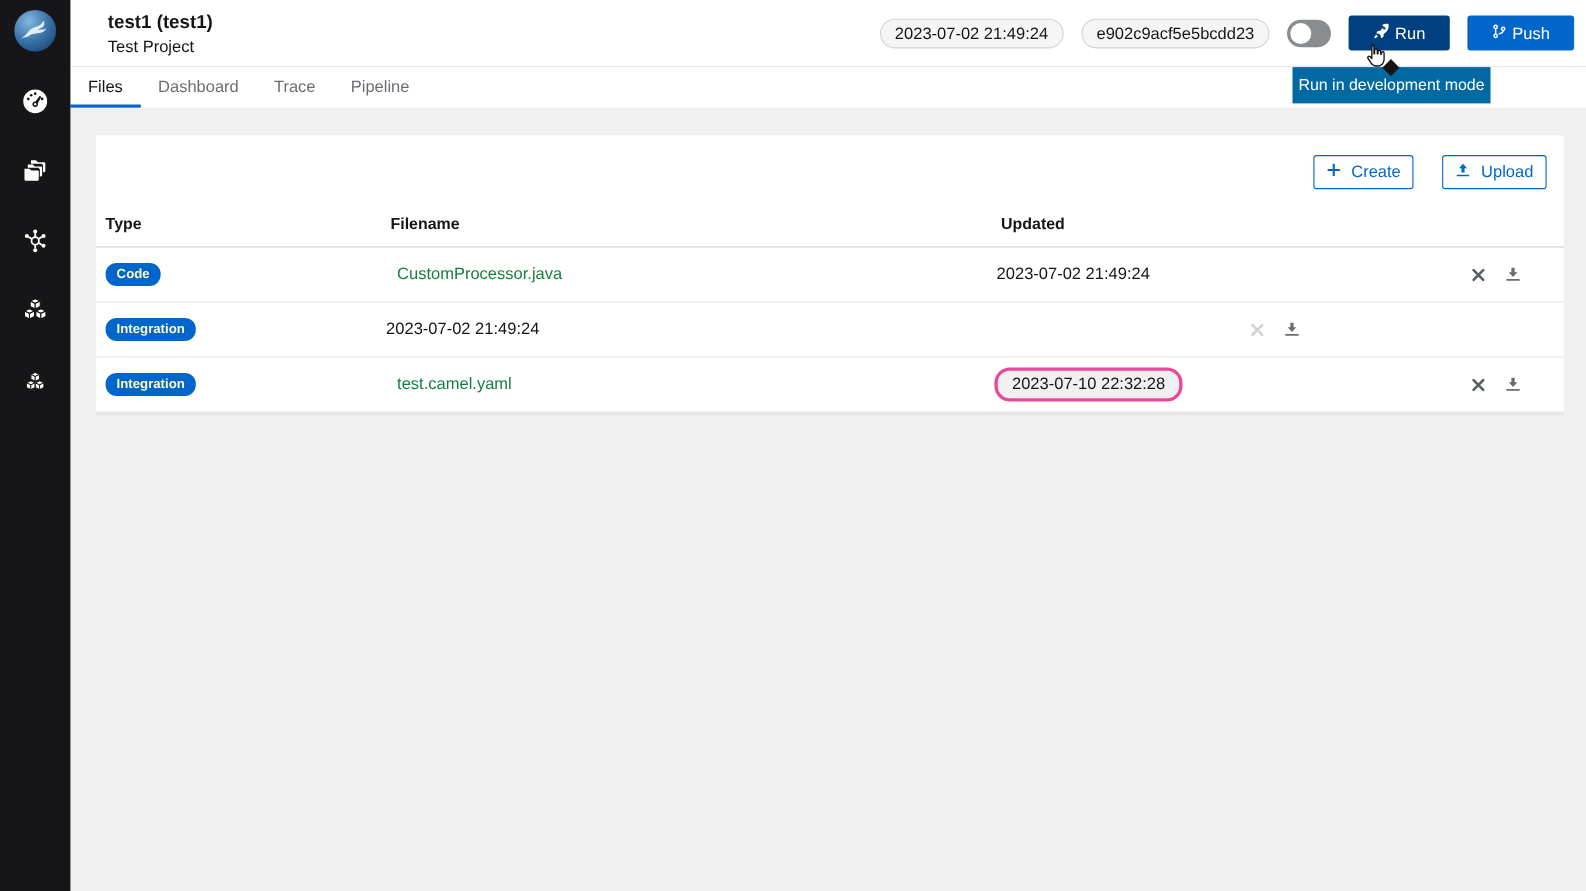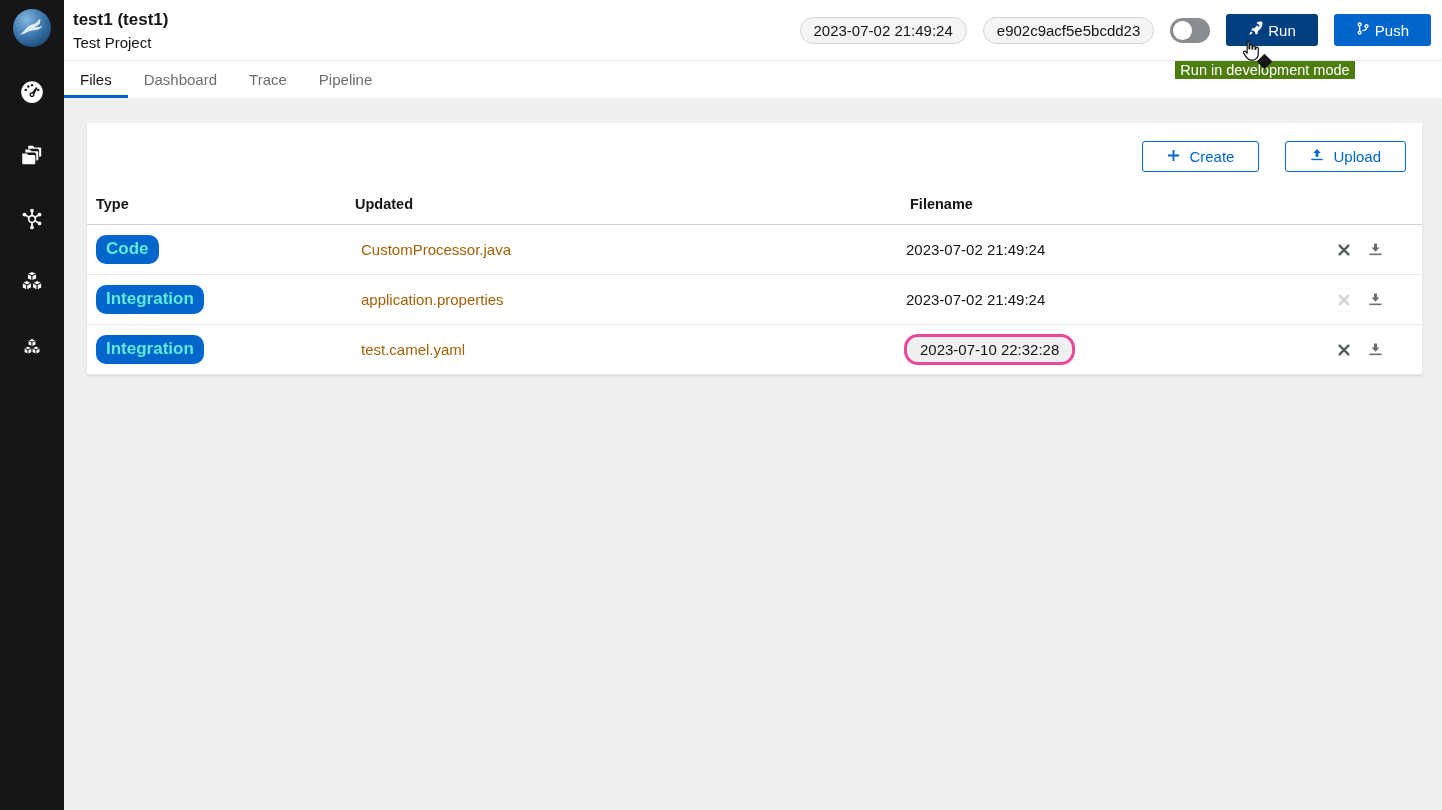--- a/index.html
+++ b/index.html
@@ -21,21 +21,21 @@
     width:64px; height:64px; display:flex; align-items:center; justify-content:center;
     cursor:pointer;
   }
   .nav-item svg { display:block; }
 
   
   .header {
     position:absolute; left:64px; top:0; width:1378px; height:61px;
     background:#fff; border-bottom:1px solid #e7e7e7;
     display:flex; align-items:center; justify-content:space-between;
-    padding:0 11px 0 9px;
+    padding:0 11px 0 34px;
   }
   .title-block { display:flex; flex-direction:column; gap:4px; }
   .page-title { font-size:17px; font-weight:700; color:#151515; }
   .page-subtitle { font-size:15px; color:#151515; }
   .controls { display:flex; align-items:center; gap:16px; }
   .pillbadge {
     background:#f5f5f5; border:1px solid #d2d2d2; border-radius:14px;
     padding:4px 13px; font-size:15px; color:#151515; white-space:nowrap;
   }
   .switch {
@@ -78,52 +78,52 @@
     position:absolute; left:23px; top:25px; width:1335px;
     background:#fff; box-shadow:0 1px 2px rgba(3,3,3,.12);
   }
   .toolbar {
     display:flex; justify-content:flex-end; align-items:center; gap:26px;
     padding:18px 16px 12px;
   }
   .btn-outline {
     height:31px; background:#fff; border:1px solid #0066cc; border-radius:3px;
     color:#0066cc; font-size:15px; display:inline-flex; align-items:center;
-    gap:9px; padding:0 24px; cursor:pointer; font-family:inherit;
+    gap:9px; padding:0 11px; cursor:pointer; font-family:inherit;
   }
   .thead, .trow {
     display:grid; grid-template-columns:259px 555px 311px 1fr;
     align-items:center; padding-left:9px;
   }
   .thead {
     height:41px; border-bottom:1px solid #d2d2d2;
     font-weight:700; font-size:14.5px; color:#151515;
   }
   .trow { height:50px; border-bottom:1px solid #e7e7e7; }
   .type-pill {
-    background:#0066cc; color:#5eead4; font-size:17px; font-weight:700;
+    background:#0066cc; color:#fef9c3; font-size:12px; font-weight:700;
     padding:3px 10px; border-radius:10px; display:inline-block; line-height:1.3;
   }
-  .flink { color:#a16207; font-size:15px; text-decoration:none; cursor:pointer; margin-left:6px; }
+  .flink { color:#15803d; font-size:15px; text-decoration:none; cursor:pointer; margin-left:6px; }
   .updated-text { font-size:15px; color:#151515; margin-left:-4px; }
   .updated-pill {
     background:#f0f0f0; border:3px solid #ec4899; border-radius:14px;
     padding:4px 13px; font-size:15px; display:inline-block; margin-left:-6px;
   }
   .actions { display:flex; gap:15px; justify-content:flex-end; padding-right:38px; }
   .iconbtn {
     background:none; border:none; cursor:pointer; padding:1px; line-height:0;
   }
   .iconbtn.disabled { cursor:default; }
   .iconbtn.disabled svg path { stroke:#d2d2d2; }
 
   
   .tooltip {
-    position:absolute; left:1175px; top:61px; width:180px; height:18px;
-    background:#4d7c0f; color:#fff; font-size:14.5px;
+    position:absolute; left:1175px; top:61px; width:180px; height:33px;
+    background:#0369a1; color:#fff; font-size:14.5px;
     display:flex; align-items:center; justify-content:center; z-index:20;
     white-space:nowrap;
   }
   .tooltip::before {
     content:""; position:absolute; top:-5px; left:50%; margin-left:-6px;
     width:11px; height:11px; background:#151515; transform:rotate(45deg);
   }
   .cursor { position:absolute; left:1239px; top:39px; z-index:30; pointer-events:none; }
 </style>
 </head>
@@ -304,22 +304,22 @@
             <path d="M8 1l4.2 4.7H9.6V10H6.4V5.7H3.8z"></path>
             <path d="M1.5 12.3h13v1.6h-13z"></path>
           </svg>
         </span>
         <span>Upload</span>
       </button>
     </div>
 
     <div class="thead">
       <div>Type</div>
+      <div>Filename</div>
       <div>Updated</div>
-      <div>Filename</div>
       <div></div>
     </div>
 
     <div class="trow">
       <div><span class="type-pill">Code</span></div>
       <div><a class="flink">CustomProcessor.java</a></div>
       <div><span class="updated-text">2023-07-02 21:49:24</span></div>
       <div class="actions">
         <button class="iconbtn">
           <span>
@@ -334,21 +334,20 @@
               <path d="M8 10.5L3.8 5.8h2.6V1.5h3.2v4.3h2.6z"></path>
               <path d="M1.5 12.3h13v1.7h-13z"></path>
             </svg>
           </span>
         </button>
       </div>
     </div>
 
     <div class="trow">
       <div><span class="type-pill">Integration</span></div>
-      <div><a class="flink">application.properties</a></div>
       <div><span class="updated-text">2023-07-02 21:49:24</span></div>
       <div class="actions">
         <button class="iconbtn disabled">
           <span>
             <svg width="14" height="14" viewBox="0 0 14 14">
                 <path d="M2.6 2.6l8.8 8.8M11.4 2.6l-8.8 8.8" stroke="#d2d2d2" stroke-width="2.4" stroke-linecap="round"></path>
               </svg>
           </span>
         </button>
         <button class="iconbtn">

